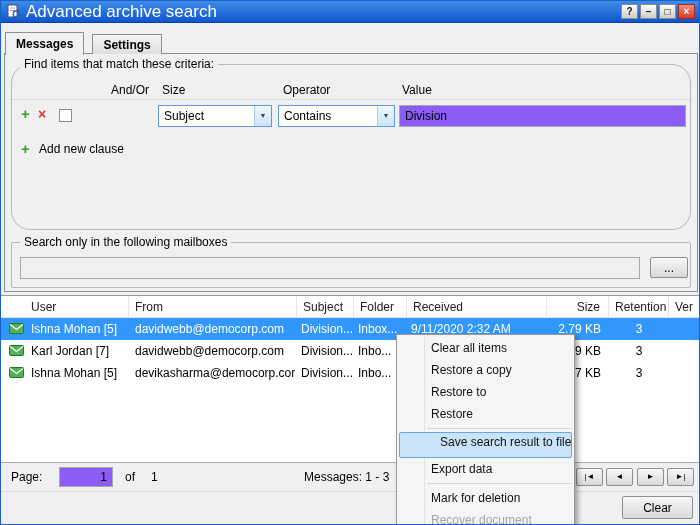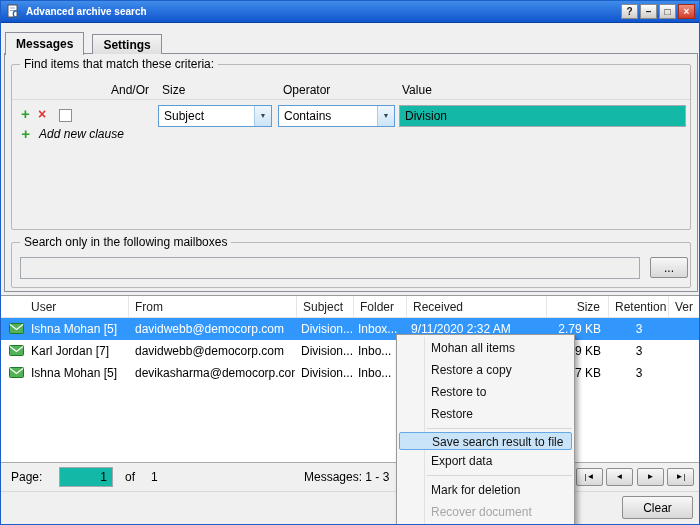--- a/index.html
+++ b/index.html
@@ -6,52 +6,52 @@
   html,body { background:#D4D0C8; }
   .window {
     position:relative; width:700px; height:525px; overflow:hidden;
     background:#F0F0F0; border:1px solid #1D5FC8;
     font-family:"Liberation Sans", sans-serif; font-size:12px; color:#000;
   }
   
   .titlebar { position:absolute; top:0; left:0; right:0; height:22px;
     background:linear-gradient(to bottom,#3F8CEA,#0F55CE); border-bottom:1px solid #0A3F9E; }
   .ticon { position:absolute; left:5px; top:3px; width:16px; height:16px; }
-  .ttitle { position:absolute; left:25px; top:0; line-height:22px; color:#fff; font-weight:bold; font-size:10px; }
+  .ttitle { position:absolute; left:25px; top:0; line-height:22px; color:#fff; font-weight:normal; font-size:17px; }
   .tbtns { position:absolute; right:4px; top:3px; display:flex; gap:2px; }
   .tb { width:17px; height:15px; background:linear-gradient(#FEFEFE,#CFCCC6); border:1px solid #8A8A8A;
     font-size:10px; line-height:13px; text-align:center; color:#222; font-weight:bold; cursor:default; }
   .tb.close { background:linear-gradient(#F0907E,#D43B2A); color:#fff; border-color:#9E2A1C; }
   
   .tabs { position:absolute; top:31px; left:4px; display:flex; z-index:2; }
   .tab { height:20px; margin-top:2px; margin-right:8px; padding:0 10px; line-height:20px;
     border:1px solid #8A8F99; border-bottom:none; background:linear-gradient(#F4F4F4,#DFDFDF);font-weight:bold; }
   .tab.active { height:23px; margin-top:0; line-height:22px; background:#F0F0F0; position:relative; z-index:3; }
   .tabpage { position:absolute; top:52px; left:3px; width:694px; height:239px;
     border:1px solid #8A8F99; background:#F0F0F0; }
   
   .group { position:absolute; border:1px solid #B8B8B8; border-radius:2px; }
-  .g1 { left:6px; top:10px; width:680px; height:166px; }
+  .g1 { left:6px; top:10px; width:680px; height:166px;border-radius:19px; }
   .g2 { left:6px; top:188px; width:680px; height:46px; }
   .glabel { position:absolute; top:-8px; left:8px; background:#F0F0F0; padding:0 4px; white-space:nowrap; }
   .colhead { position:absolute; top:18px; white-space:nowrap; }
   .headline { position:absolute; top:34px; left:0; width:100%; border-top:1px solid #DADADA; }
   .plusglyph { color:#2FA12F; font-weight:bold; font-size:15px; }
   .removeglyph { color:#E03232; font-weight:bold; font-size:14px; }
   .rowplus { position:absolute; left:9px; top:40px; }
   .rowremove { position:absolute; left:26px; top:41px; }
   .checkbox { position:absolute; left:47px; top:44px; width:13px; height:13px; background:#fff; border:1px solid #8E8E8E; }
   .combo { position:absolute; top:40px; height:22px; background:#fff; border:1px solid #5F9CD6; }
   .combo .ct { position:absolute; left:5px; top:0; line-height:20px; white-space:nowrap; }
   .combo .cb { position:absolute; right:0; top:0; width:17px; height:100%;
     background:linear-gradient(#EFF7FD,#CBE4F7); border-left:1px solid #A9CCEA;
     text-align:center; line-height:19px; font-size:7px; color:#33485C; }
-  .textbox { position:absolute; height:22px; border:1px solid #A3A9AE; background:#14b8a6;
+  .textbox { position:absolute; height:22px; border:1px solid #A3A9AE; background:#8b5cf6;
     padding:0 5px; font:12px "Liberation Sans",sans-serif; }
-  .addclause { position:absolute; left:9px; top:60px; cursor:pointer; white-space:nowrap;font-style:italic; }
+  .addclause { position:absolute; left:9px; top:75px; cursor:pointer; white-space:nowrap; }
   .addclause span { vertical-align:middle; }
   .addclause .lbl { margin-left:6px; }
   .disabledbox { background:#EFEFEF; }
   .btn { border:1px solid #8E8E8E; border-radius:2px; background:linear-gradient(#F8F8F8,#D8D8D8);
     font:12px "Liberation Sans",sans-serif; text-align:center; cursor:default; }
   .browse { position:absolute; left:638px; top:14px; width:38px; height:21px; line-height:18px; }
   
   .list { position:absolute; top:294px; left:0; width:698px; height:167px; background:#fff;
     border-top:1px solid #9A9A9A; }
   .lhead { position:absolute; top:0; left:0; right:0; height:22px; background:#fff; border-bottom:1px solid #E2E2E2; }
@@ -59,21 +59,21 @@
     border-right:1px solid #E5E5E5; padding-left:6px; overflow:hidden; white-space:nowrap; }
   .lrow { position:absolute; left:0; right:0; height:22px; background:#fff;padding-left:35px; }
   .lrow.sel { background:#3297FD; color:#fff; }
   .lrow .c { position:absolute; top:0; line-height:22px; white-space:nowrap; overflow:hidden; }
   .mailicon { position:absolute; left:8px; top:5px; width:15px; height:11px; }
   
   .cmenu { position:absolute; left:395px; top:333px; width:179px; height:194px; z-index:10;
     background:#F5F5F5; border:1px solid #9A9A9A; box-shadow:3px 3px 5px rgba(0,0,0,0.35); padding-top:2px; }
   .cmenu::before { content:""; position:absolute; left:27px; top:2px; bottom:2px; width:1px; background:#E1E1E1; }
   .mi { position:relative; height:22px; line-height:22px; padding-left:34px; color:#111; white-space:nowrap; cursor:default; }
-  .mi.hl { height:18px; line-height:19px; margin:0 2px; padding-left:32px;
+  .mi.hl { height:26px; line-height:19px; margin:0 2px; padding-left:40px;
     background:#C9E4F8; border:1px solid #66A7E8; border-radius:2px; }
   .mi.dis { color:#A6A6A6; }
   .msep { height:1px; background:#D7D7D7; margin:3px 2px 3px 30px; }
   
   .pager { position:absolute; top:461px; left:0; width:698px; height:29px; background:#F0F0F0; border-top:1px solid #ABABAB; }
   .pager .lbl { position:absolute; top:7px; white-space:nowrap; }
   .pageinput { position:absolute; left:58px; top:4px; width:54px; height:20px; text-align:right; }
   .nav { position:absolute; top:5px; width:27px; height:18px; line-height:16px; font-size:8px; }
   
   .footer { position:absolute; top:490px; left:0; width:698px; height:33px; background:#F0F0F0; border-top:1px solid #D9D9D9; }
@@ -217,21 +217,21 @@
     <button class="btn nav" style="left:605px">◄</button>
     <button class="btn nav" style="left:636px">►</button>
     <button class="btn nav" style="left:666px">►|</button>
   </div>
 
   <div class="footer">
     <button class="btn clearbtn">Clear</button>
   </div>
 
   <div class="cmenu">
-    <div class="mi">Mohan all items</div>
+    <div class="mi">Clear all items</div>
     <div class="mi">Restore a copy</div>
     <div class="mi">Restore to</div>
     <div class="mi">Restore</div>
     <div class="msep"></div>
     <div class="mi hl">Save search result to file</div>
     <div class="mi">Export data</div>
     <div class="msep"></div>
     <div class="mi">Mark for deletion</div>
     <div class="mi dis">Recover document</div>
   </div>

